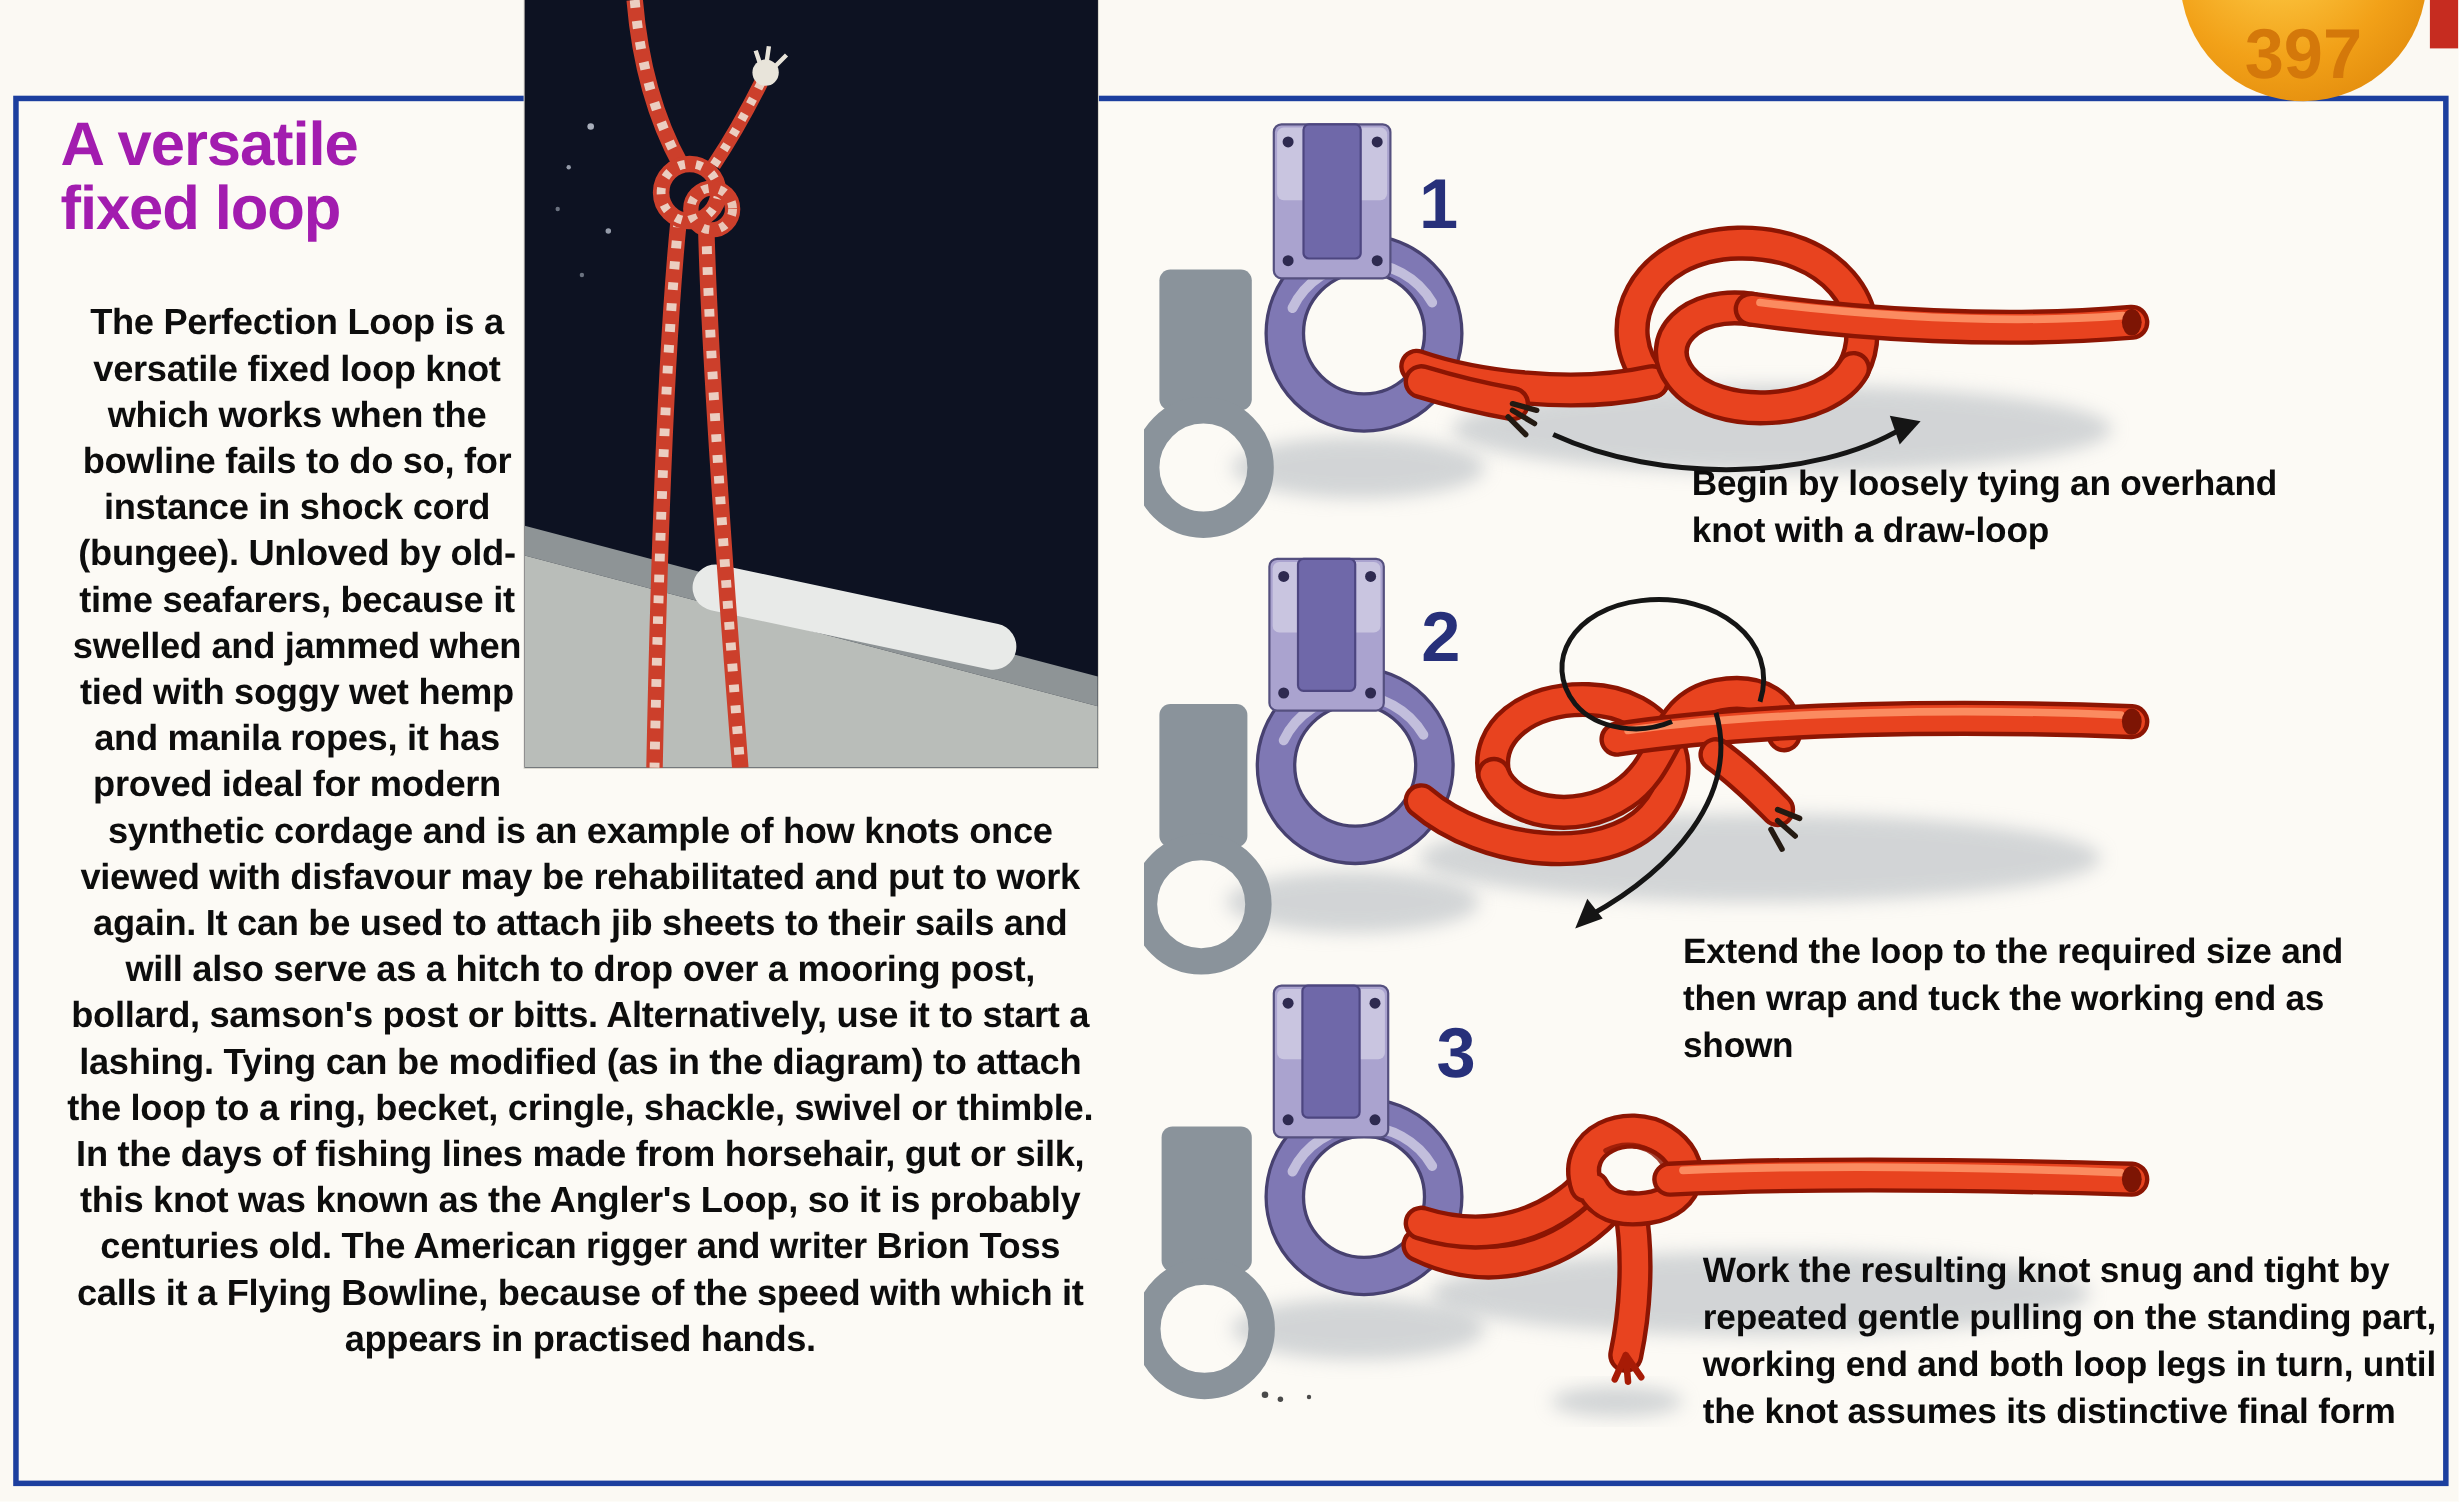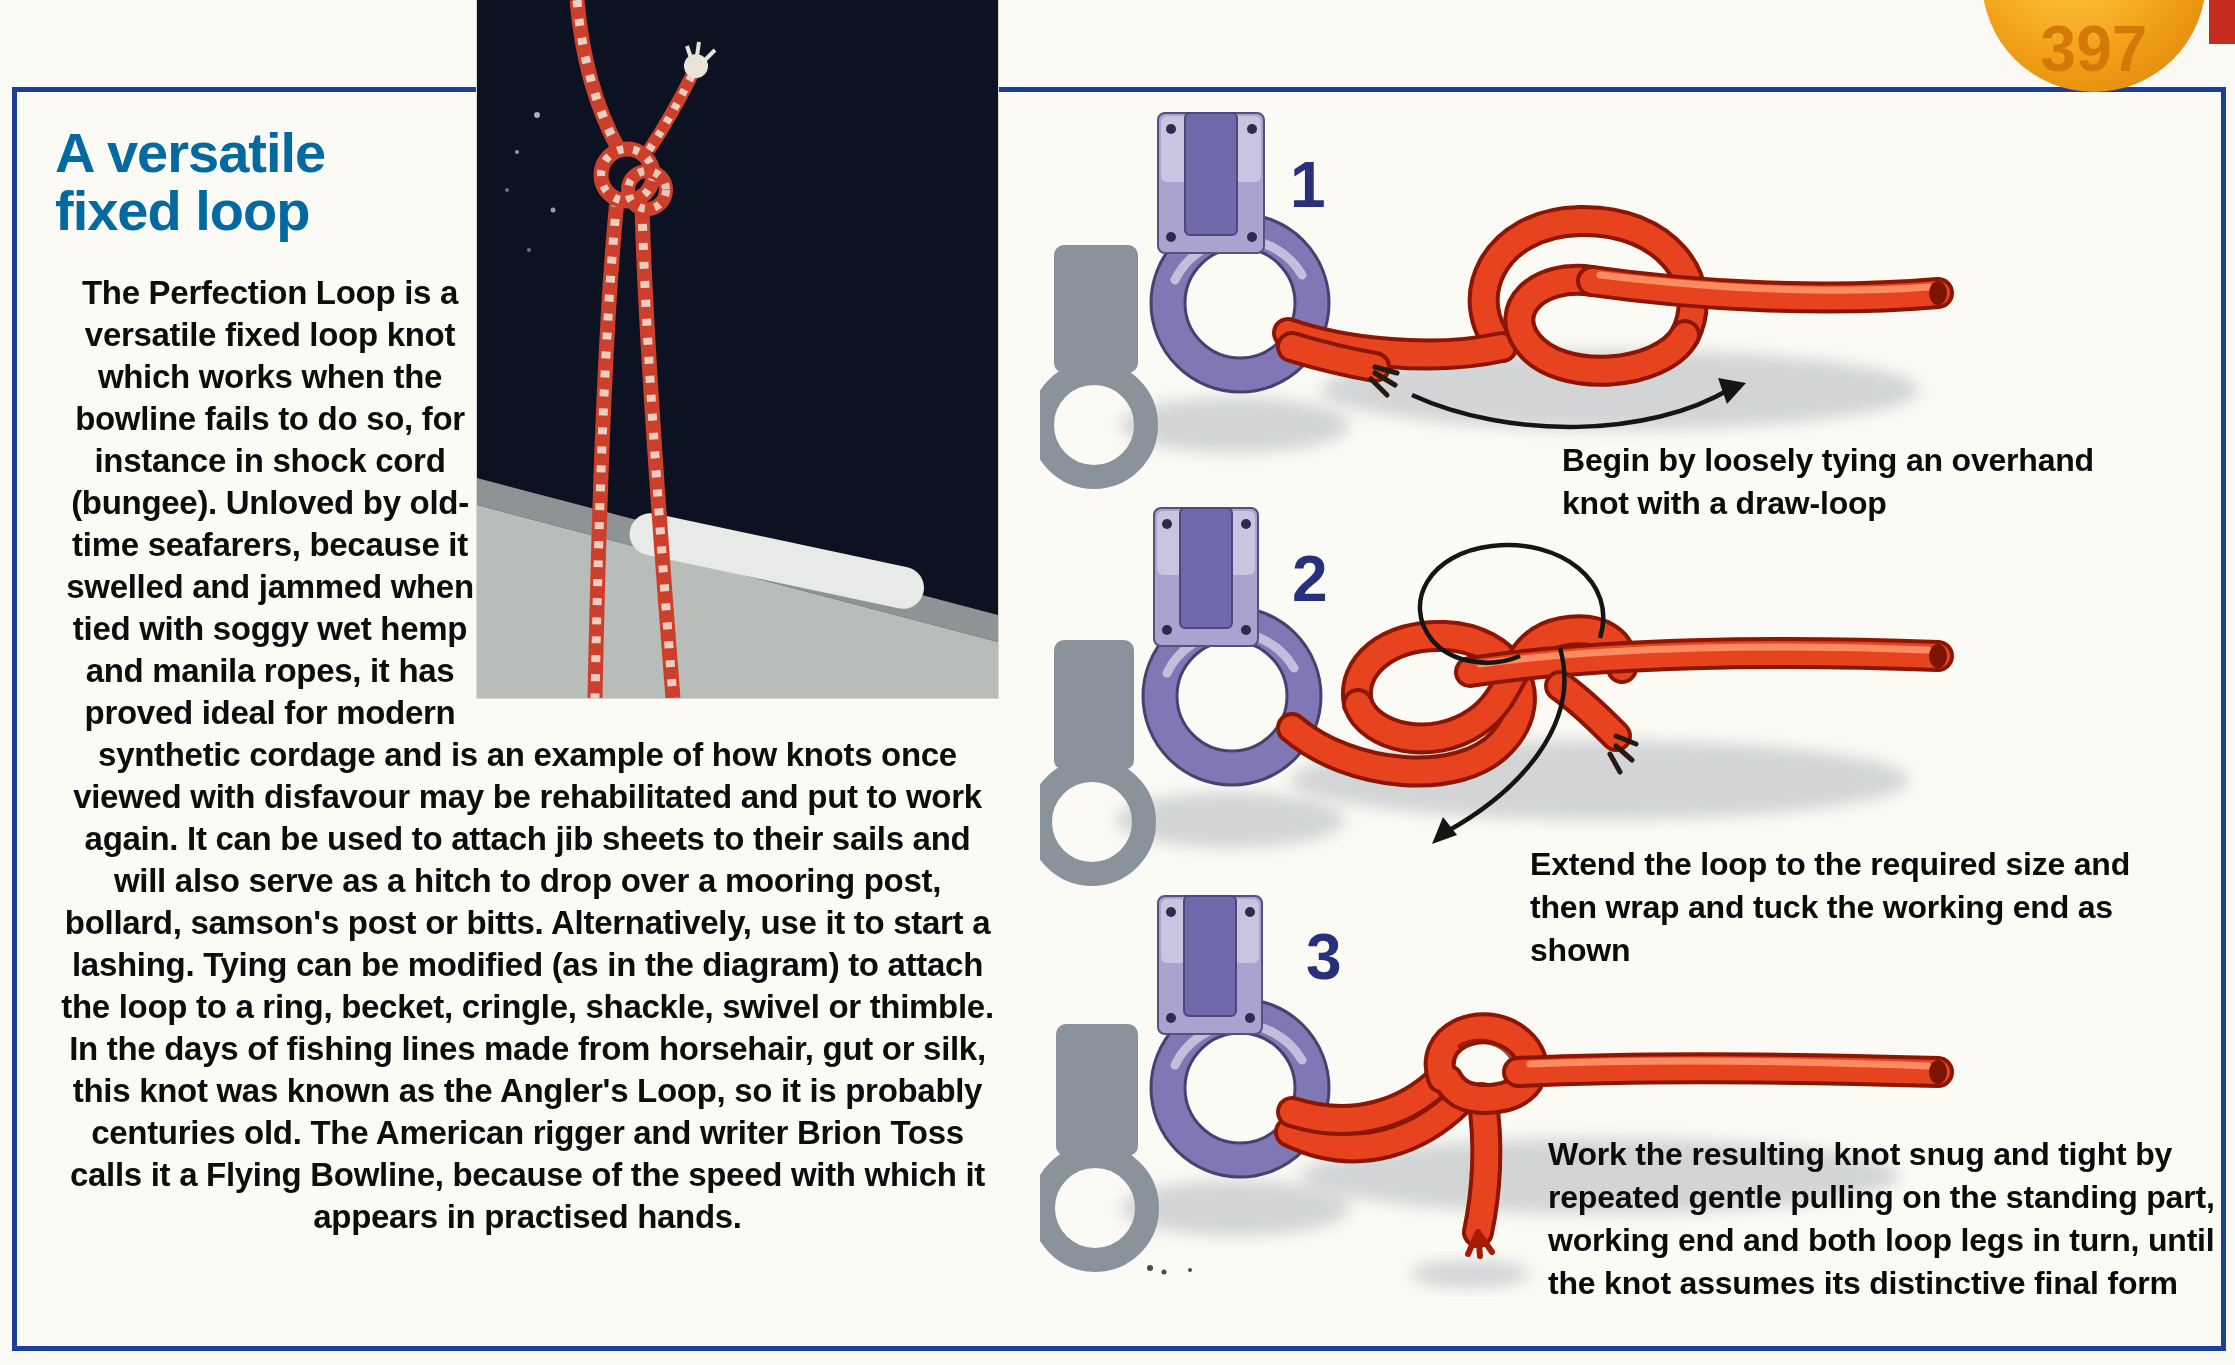--- a/index.html
+++ b/index.html
@@ -1,21 +1,21 @@
 <!DOCTYPE html>
 <html><head>
 <meta charset="utf-8">
 <style>
   html,body{margin:0;padding:0;}
   body{background:#ffffff;font-family:"Liberation Sans",sans-serif;}
   .page{position:relative;width:2235px;height:1365px;background:#fbf9f3;overflow:hidden;}
   .frame{position:absolute;left:12px;top:87px;width:2204px;height:1254px;border:5px solid #1c3f9e;background:#fcfaf5;z-index:1;}
   .content{position:absolute;inset:0;z-index:2;}
 
-  .heading{position:absolute;left:55px;top:124px;color:#0369a1;font-weight:bold;
+  .heading{position:absolute;left:55px;top:102px;color:#a21caf;font-weight:bold;
            font-size:56px;line-height:58px;letter-spacing:-1px;z-index:2;}
   .bodytext{position:absolute;left:55px;top:272px;width:945px;color:#0d0d0d;font-weight:bold;
             font-size:33px;line-height:42px;letter-spacing:-0.3px;z-index:2;text-align:center;}
   .float-spacer{float:right;width:515px;height:430px;}
 
   .photo{position:absolute;left:477px;top:0px;width:521px;height:698px;background:#0d1222;z-index:3;
          box-shadow:0 0 0 1px #d8d5cc;}
   .badge{position:absolute;left:1982px;top:-132px;width:224px;height:224px;border-radius:50%;z-index:4;
          background:radial-gradient(circle at 40% 35%, #ffd34f, #f2a118 55%, #d97f06);
          display:flex;align-items:flex-end;justify-content:center;color:#d4780a;
@@ -139,21 +139,21 @@
         <path class="rope-o" d="M 552 186 C 650 200, 780 208, 898 198"></path>
         <path class="rope" d="M 552 186 C 650 200, 780 208, 898 198"></path>
         <path class="rope-hi" d="M 560 180 C 660 192, 780 200, 890 192"></path>
         <ellipse class="rope-end" cx="898" cy="198" rx="9" ry="12"></ellipse>
       </g>
       <g>
         <path class="arr" d="M 372 300 C 470 345, 610 342, 690 294"></path>
         <polygon class="arrhead" points="706,288 678,283 687,309"></polygon>
       </g>
     </svg>
-    <div class="caption" style="left:1538px;top:439px;width:560px;margin-left:24px;">Begin by loosely tying an overhand knot with a draw-loop</div>
+    <div class="caption" style="left:1538px;top:418px;width:560px;">Begin by loosely tying an overhand knot with a draw-loop</div>
 
     <div class="step-num" style="left:1292px;top:542px;">2</div>
     <svg class="step-svg" style="left:1040px;top:490px;" viewBox="0 0 920 430">
       <defs>
           <filter id="blur2" x="-30%" y="-30%" width="160%" height="160%">
             <feGaussianBlur stdDeviation="8"></feGaussianBlur>
           </filter>
         </defs>
       <ellipse class="shadow" cx="560" cy="290" rx="310" ry="40" filter="url(#blur2)"></ellipse>
       <ellipse class="shadow" cx="190" cy="330" rx="115" ry="28" filter="url(#blur2)"></ellipse>

